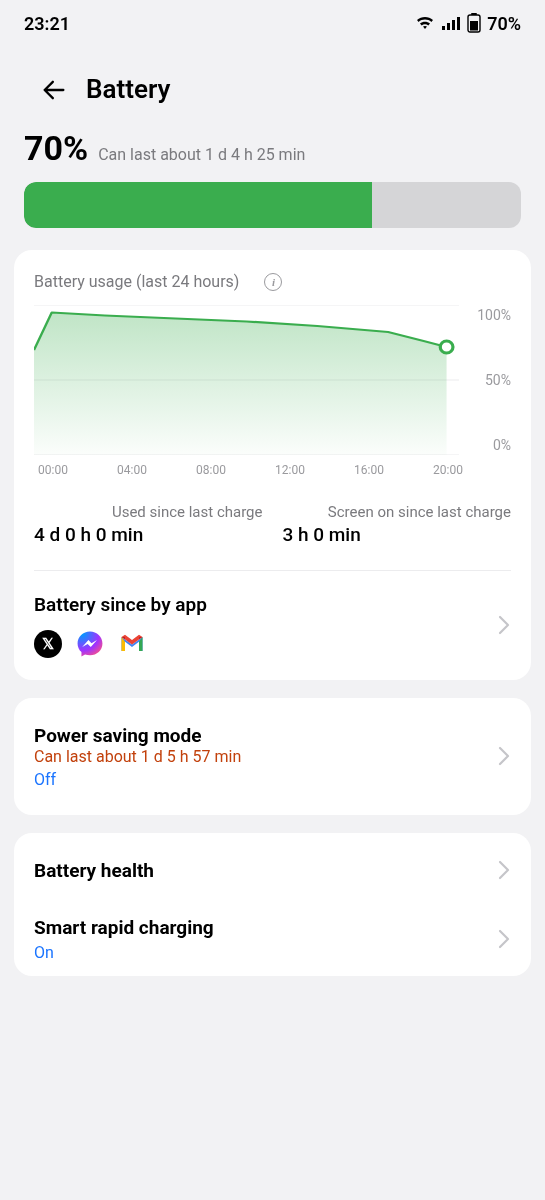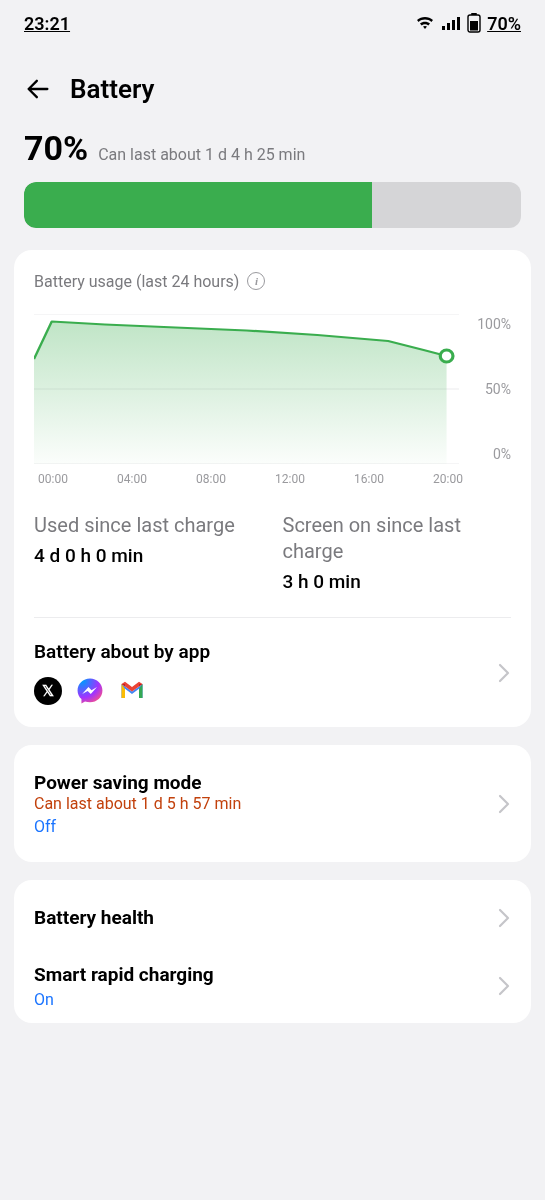--- a/index.html
+++ b/index.html
@@ -13,31 +13,31 @@
 
   
   .status-bar {
     height: 46px;
     display: flex;
     align-items: center;
     justify-content: space-between;
     padding: 0 24px;
     font-size: 18px;
     font-weight: 600;
-    text-decoration: underline;
   }
   .status-right { display: flex; align-items: center; gap: 6px; }
   .status-right svg { display: block; }
 
   
   .header {
     display: flex;
-    align-items: center;
+    align-items: flex-end;
     gap: 18px;
     padding: 28px 24px 24px 24px;
+    margin-left: 16px;
   }
   .header .back { width: 28px; height: 28px; cursor: pointer; }
   .header h1 { font-size: 26px; font-weight: 600; }
 
   
   .summary { padding: 0 24px 22px 24px; }
   .summary-row { display: flex; align-items: baseline; gap: 10px; }
   .summary-pct { font-size: 34px; font-weight: 700; }
   .summary-sub { font-size: 16px; color: #7a7a7e; }
   .bar {
@@ -57,22 +57,22 @@
   
   .card {
     background: #fff;
     margin: 0 14px 18px 14px;
     border-radius: 18px;
     padding: 22px 20px;
   }
 
   
   .card-usage .title-row {
-    display: flex; gap: 8px;
-    color: #7a7a7e; font-size: 16px; margin-bottom: 23px;
+    display: flex; align-items: center; gap: 25px;
+    color: #7a7a7e; font-size: 16px; margin-bottom: 14px;
   }
   .info-icon {
     width: 18px; height: 18px; border: 1.5px solid #9a9a9e; border-radius: 50%;
     display: inline-flex; align-items: center; justify-content: center;
     font-size: 11px; color: #9a9a9e; font-weight: 600;
     font-family: Georgia, serif; font-style: italic;
   }
 
   .chart-wrap { display: flex; gap: 10px; }
   .chart-svg { flex: 1 1 auto; height: 150px; }
@@ -85,21 +85,21 @@
     font-size: 12px; color: #9a9a9e;
     padding: 8px 48px 0 4px;
     align-items: center;
   }
 
   .stats-row {
     display: flex; gap: 20px; margin-top: 26px; padding-bottom: 24px;
     border-bottom: 1px solid #ececee;
   }
   .stat { flex: 1; }
-  .stat-label { font-size: 20px; color: #7a7a7e; margin-bottom: 6px; line-height: 1.3; }
+  .stat-label { font-size: 15px; color: #7a7a7e; line-height: 1.3; text-align: right; }
   .stat-value { font-size: 19px; font-weight: 500; }
 
   .app-usage-row {
     display: flex; align-items: center; justify-content: space-between;
     padding-top: 22px; cursor: pointer;
   }
   .app-usage-left { }
   .app-usage-title { font-size: 19px; font-weight: 600; margin-bottom: 14px; }
   .app-icons { display: flex; gap: 14px; align-items: center; }
   .app-icon { width: 28px; height: 28px; }
@@ -207,21 +207,21 @@
       <div class="stat-value">4 d 0 h 0 min</div>
     </div>
     <div class="stat">
       <div class="stat-label">Screen on since last charge</div>
       <div class="stat-value">3 h 0 min</div>
     </div>
   </div>
 
   <div class="app-usage-row">
     <div class="app-usage-left">
-      <div class="app-usage-title">Battery about by app</div>
+      <div class="app-usage-title">Battery since by app</div>
       <div class="app-icons">
         <div class="x-icon">𝕏</div>
         <svg class="app-icon" viewBox="0 0 36 36">
           <defs>
             <radialGradient id="mg" cx="20%" cy="10%" r="110%">
               <stop offset="0%" stop-color="#0099ff"></stop>
               <stop offset="60%" stop-color="#a033ff"></stop>
               <stop offset="95%" stop-color="#ff5280"></stop>
             </radialGradient>
           </defs>

